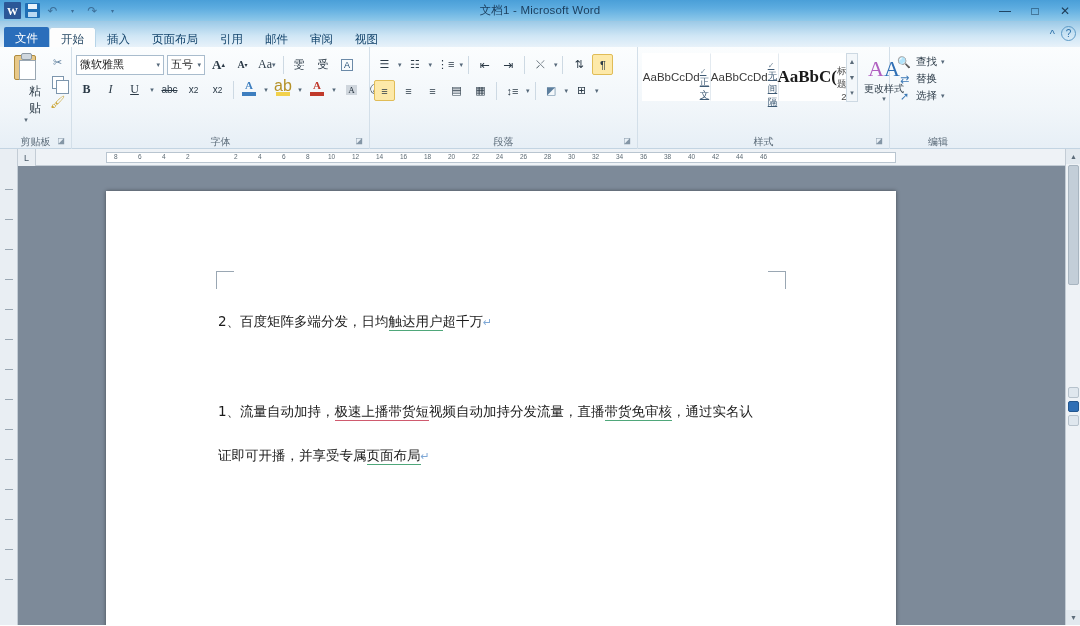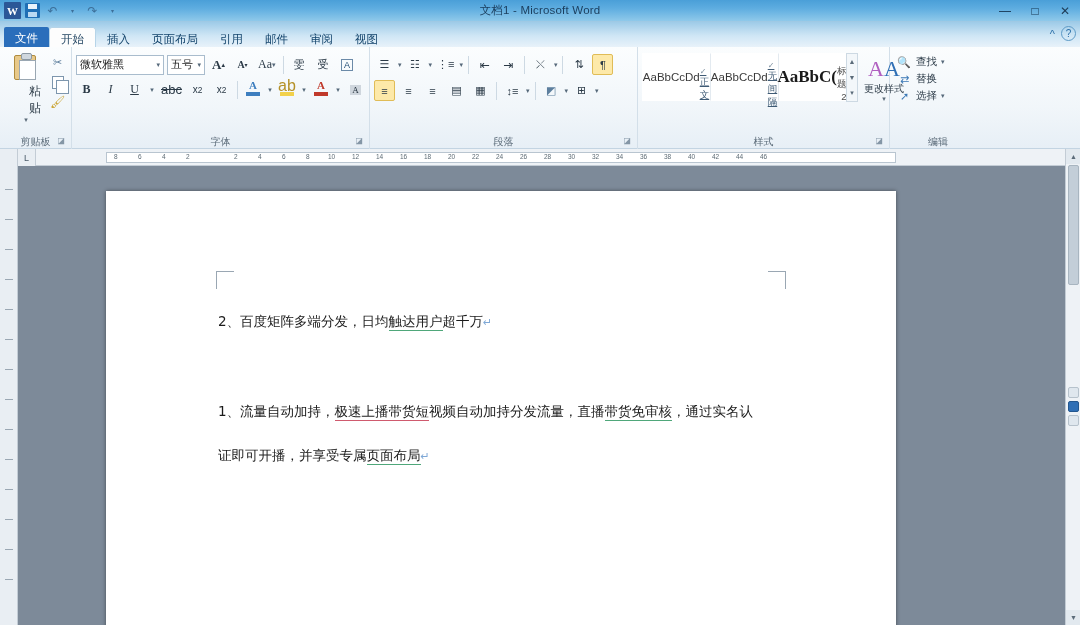--- a/index.html
+++ b/index.html
@@ -372,21 +372,21 @@
                 <span style="border:1px solid #6b8aa8;padding:0 2px;font-size:9px;color:#1e4b73">A</span>
               </div>
           </div>
           <div class="frow">
             <div class="btn bold">B</div>
             <div class="btn ital">I</div>
             <div class="btn undl">U</div>
             <div class="btn" style="min-width:8px">
                 <span class="cdd">▾</span>
               </div>
-            <div class="btn" style="text-decoration:line-through;font-size:13px">abc</div>
+            <div class="btn" style="text-decoration:line-through;font-size:10px">abc</div>
             <div class="btn sub">x<sub>2</sub></div>
             <div class="btn sup">x<sup>2</sup></div>
             <div class="sep"></div>
             <div class="colorbtn">
               <span class="gl" style="color:#3d7ebf;font-family:'Liberation Serif',serif;font-weight:bold">A</span>
               <div class="colorbar" style="background:#3d7ebf"></div>
             </div>
             <div class="btn" style="min-width:8px">
                 <span class="cdd">▾</span>
               </div>

